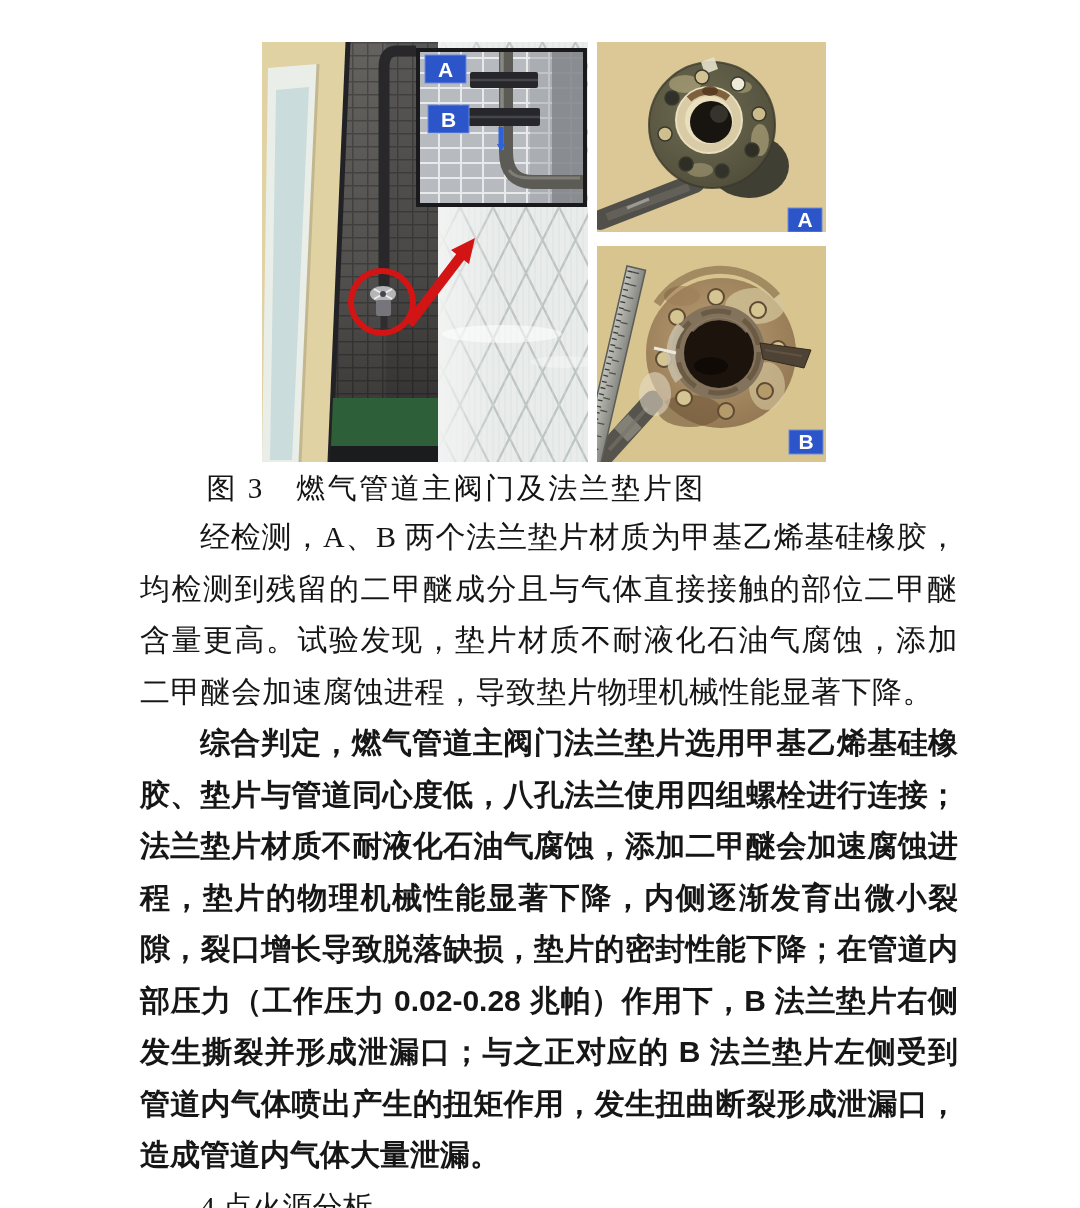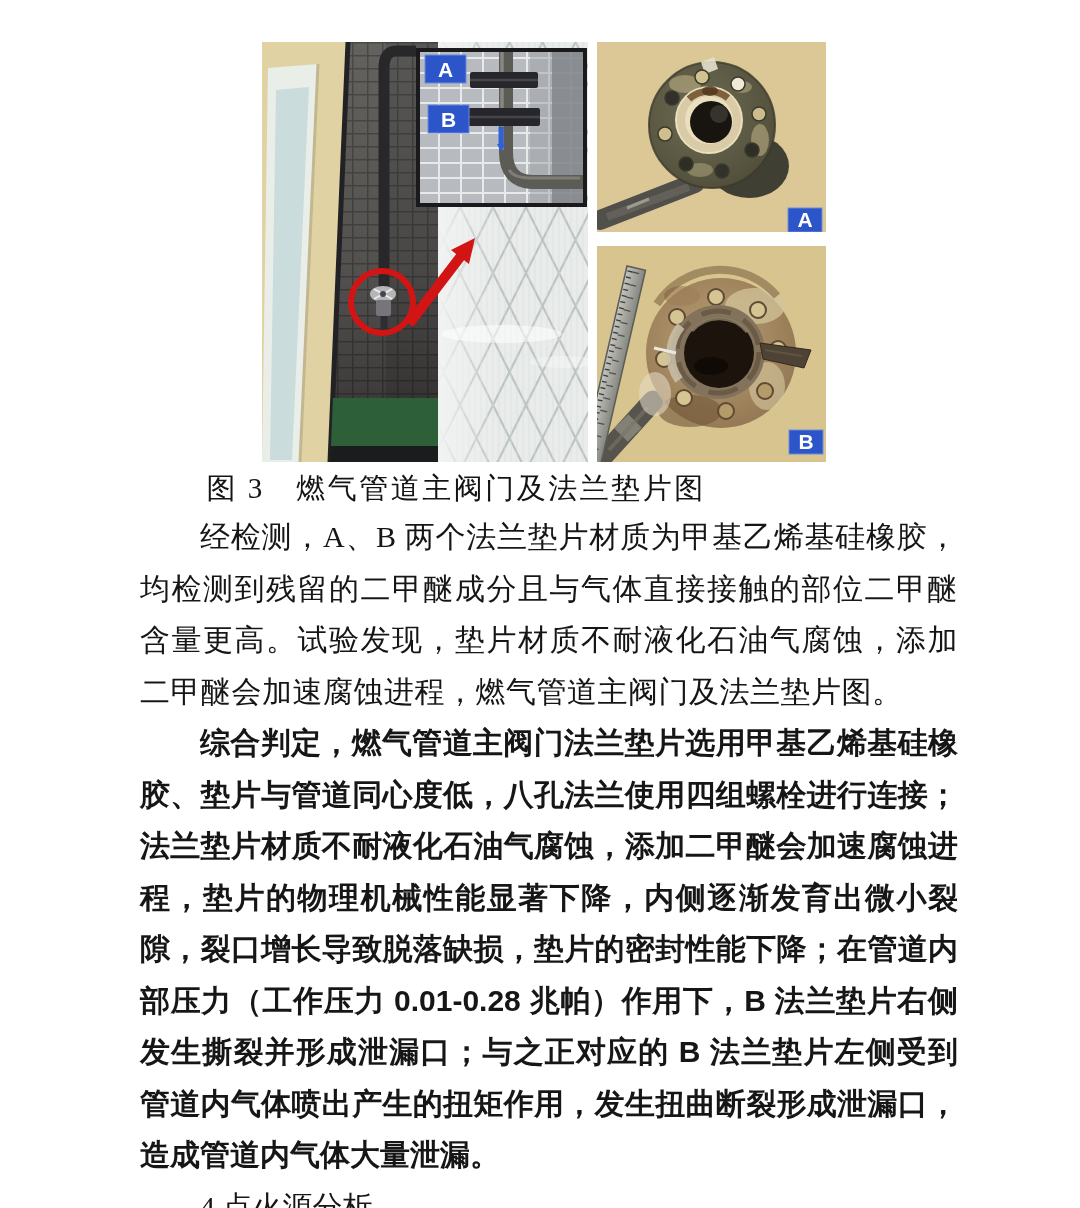--- a/index.html
+++ b/index.html
@@ -242,16 +242,16 @@
         <rect x="192" y="184" width="34" height="24" fill="#2b55c8" stroke="#6f8cdb"></rect>
         <text class="lbl" x="209" y="202.5">B</text>
       </g>
     </svg>
   </div>
 </div>
 
 <div class="caption">图 3　燃气管道主阀门及法兰垫片图</div>
 
 <div class="textblock">
-  <p class="para">经检测，A、B 两个法兰垫片材质为甲基乙烯基硅橡胶，均检测到残留的二甲醚成分且与气体直接接触的部位二甲醚含量更高。试验发现，垫片材质不耐液化石油气腐蚀，添加二甲醚会加速腐蚀进程，燃气管道主阀门及法兰垫片图。</p>
-  <p class="para para-bold">综合判定，燃气管道主阀门法兰垫片选用甲基乙烯基硅橡胶、垫片与管道同心度低，八孔法兰使用四组螺栓进行连接；法兰垫片材质不耐液化石油气腐蚀，添加二甲醚会加速腐蚀进程，垫片的物理机械性能显著下降，内侧逐渐发育出微小裂隙，裂口增长导致脱落缺损，垫片的密封性能下降；在管道内部压力（工作压力 0.01-0.28 兆帕）作用下，B 法兰垫片右侧发生撕裂并形成泄漏口；与之正对应的 B 法兰垫片左侧受到管道内气体喷出产生的扭矩作用，发生扭曲断裂形成泄漏口，造成管道内气体大量泄漏。</p>
+  <p class="para">经检测，A、B 两个法兰垫片材质为甲基乙烯基硅橡胶，均检测到残留的二甲醚成分且与气体直接接触的部位二甲醚含量更高。试验发现，垫片材质不耐液化石油气腐蚀，添加二甲醚会加速腐蚀进程，导致垫片物理机械性能显著下降。</p>
+  <p class="para para-bold">综合判定，燃气管道主阀门法兰垫片选用甲基乙烯基硅橡胶、垫片与管道同心度低，八孔法兰使用四组螺栓进行连接；法兰垫片材质不耐液化石油气腐蚀，添加二甲醚会加速腐蚀进程，垫片的物理机械性能显著下降，内侧逐渐发育出微小裂隙，裂口增长导致脱落缺损，垫片的密封性能下降；在管道内部压力（工作压力 0.02-0.28 兆帕）作用下，B 法兰垫片右侧发生撕裂并形成泄漏口；与之正对应的 B 法兰垫片左侧受到管道内气体喷出产生的扭矩作用，发生扭曲断裂形成泄漏口，造成管道内气体大量泄漏。</p>
   <p class="heading">4.点火源分析</p>
 </div>
 
 </body></html>

